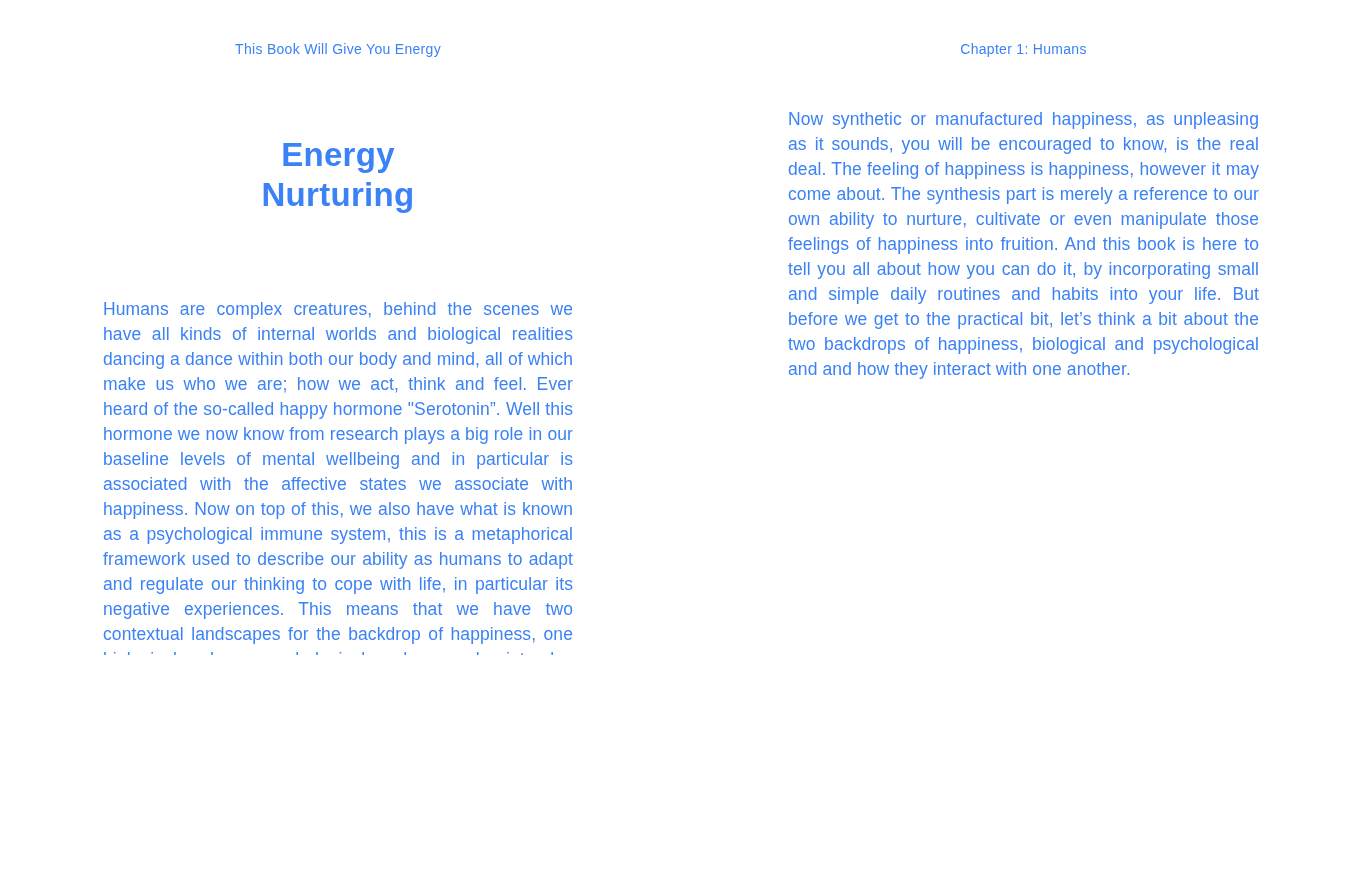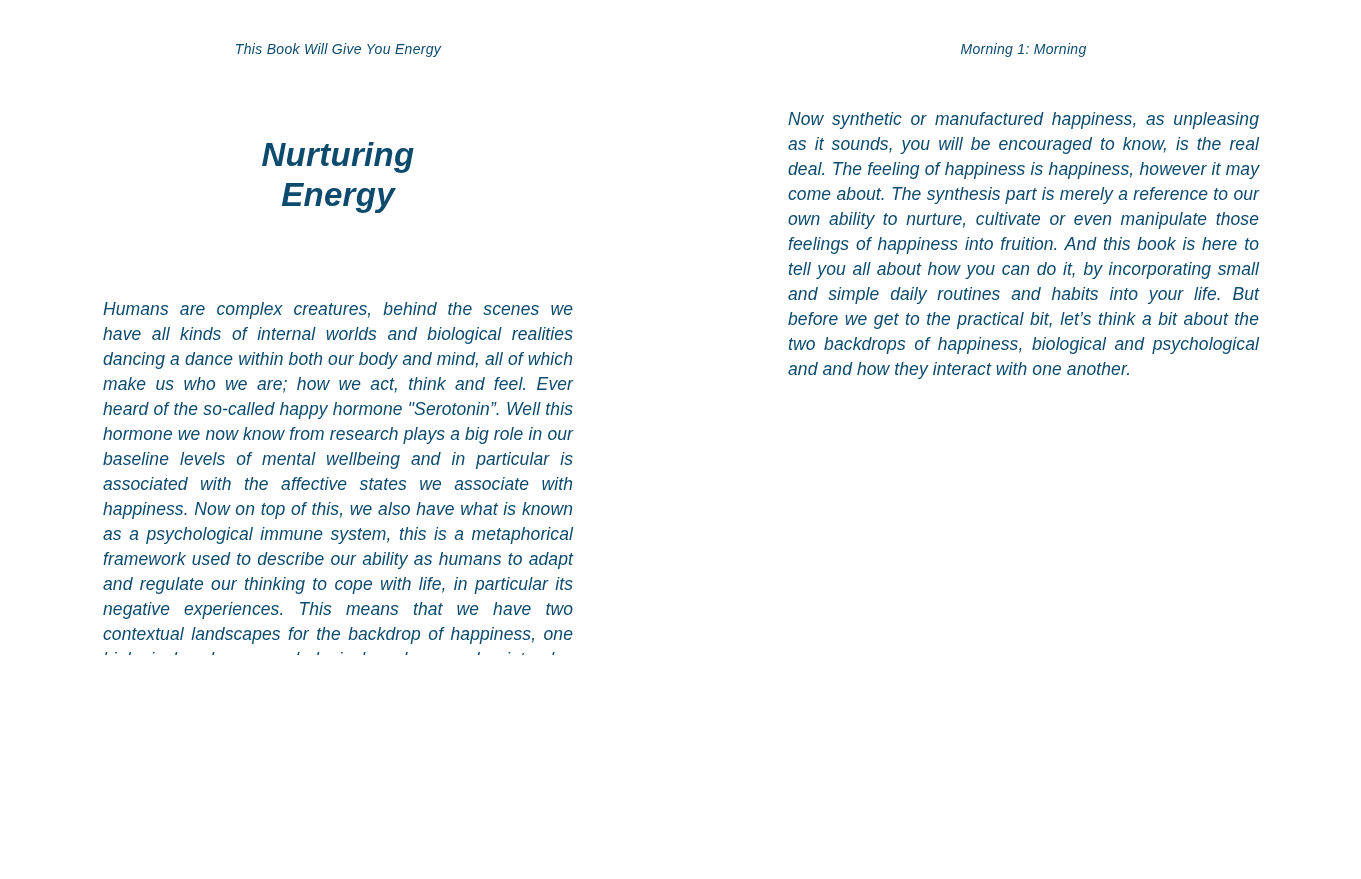--- a/index.html
+++ b/index.html
@@ -3,23 +3,22 @@
 <meta charset="utf-8">
 <style>
   * { margin: 0; padding: 0; box-sizing: border-box; }
   html, body { background: #ffffff; }
   .spread {
     position: relative;
     width: 1361px;
     height: 655px;
     background: #ffffff;
     font-family: "Liberation Sans", sans-serif;
-    color: #0c4a6e;
+    color: #3b82f6;
     overflow: hidden;
-    font-style: italic;
   }
   .page { position: absolute; top: 0; height: 100%; }
   .page-left  { left: 103px; width: 470px; }
   .page-right { left: 788px; width: 471px; }
   .running-head {
     position: absolute;
     top: 41px; left: 0; right: 0;
     text-align: center;
     font-size: 14px;
     font-weight: 400;
@@ -56,30 +55,30 @@
 </style>
 </head>
 <body>
 
 <div class="spread">
 
   <section class="page page-left">
     <header class="running-head">This Book Will Give You Energy</header>
 
     <h1 class="chapter-title">
+      <span>Energy</span>
       <span>Nurturing</span>
-      <span>Energy</span>
     </h1>
 
     <p class="body-text">Humans are complex creatures, behind the scenes we have all kinds of internal worlds and biological realities dancing a dance within both our body and mind, all of which make us who we are; how we act, think and feel. Ever heard of the so-called happy hormone "Serotonin”. Well this hormone we now know from research plays a big role in our baseline levels of mental wellbeing and in particular is associated with the affective states we associate with happiness. Now on top of this, we also have what is known as a psychological immune system, this is a metaphorical framework used to describe our ability as humans to adapt and regulate our thinking to cope with life, in particular its negative experiences. This means that we have two contextual landscapes for the backdrop of happiness, one biological and one psychological, and a complex interplay between them both, where each can cheerlead the other. All of which provide an exciting realm of possibilities in the way that we can start to learn how to manufacture and synthesise feelings of happiness.</p>
 
     <footer class="folio">8</footer>
   </section>
 
   <section class="page page-right">
-    <header class="running-head">Morning 1: Morning</header>
+    <header class="running-head">Chapter 1: Humans</header>
 
     <p class="body-text">Now synthetic or manufactured happiness, as unpleasing as it sounds, you will be encouraged to know, is the real deal. The feeling of happiness is happiness, however it may come about. The synthesis part is merely a reference to our own ability to nurture, cultivate or even manipulate those feelings of happiness into fruition. And this book is here to tell you all about how you can do it, by incorporating small and simple daily routines and habits into your life. But before we get to the practical bit, let’s think a bit about the two backdrops of happiness, biological and psychological and and how they interact with one another.</p>
 
     <footer class="folio">9</footer>
   </section>
 
 </div>
 
 </body></html>

